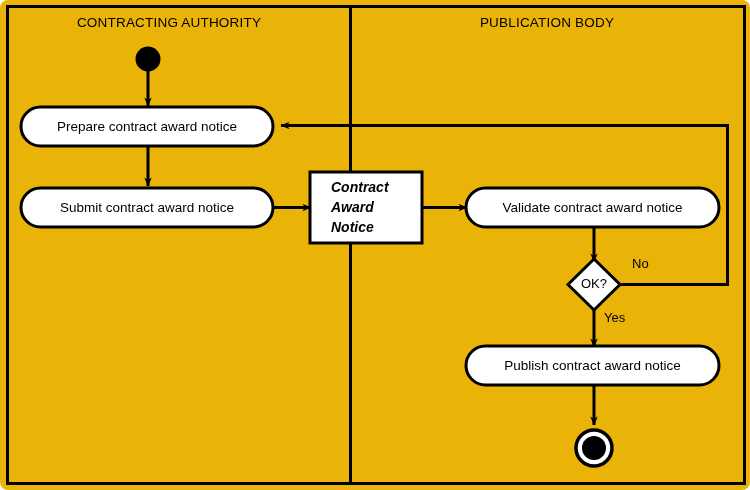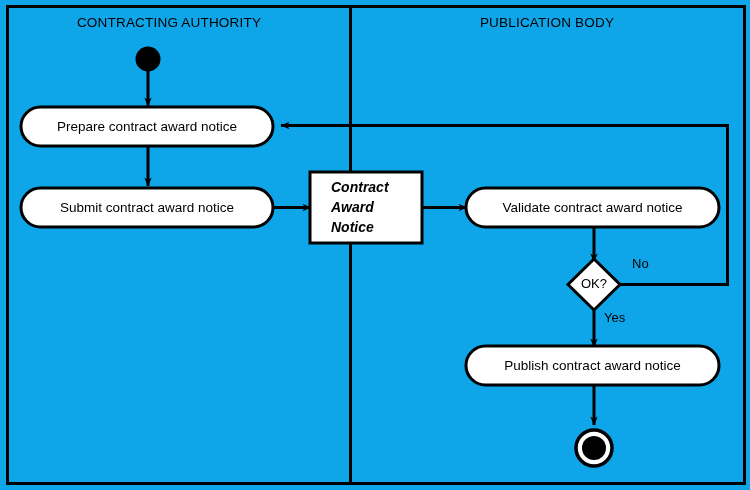--- a/index.html
+++ b/index.html
@@ -10,21 +10,22 @@
   body {
     width: 750px;
     height: 490px;
     font-family: "Liberation Sans", sans-serif;
     overflow: hidden;
   }
   #diagram-root {
     position: relative;
     width: 750px;
     height: 490px;
-    background: #0ea5e9;
+    background: #eab308;
+    border-radius: 8px;
   }
   svg#activity-diagram {
     display: block;
     width: 750px;
     height: 490px;
   }
   .lane-border, .lane-divider {
     stroke: #000000;
     fill: none;
   }

